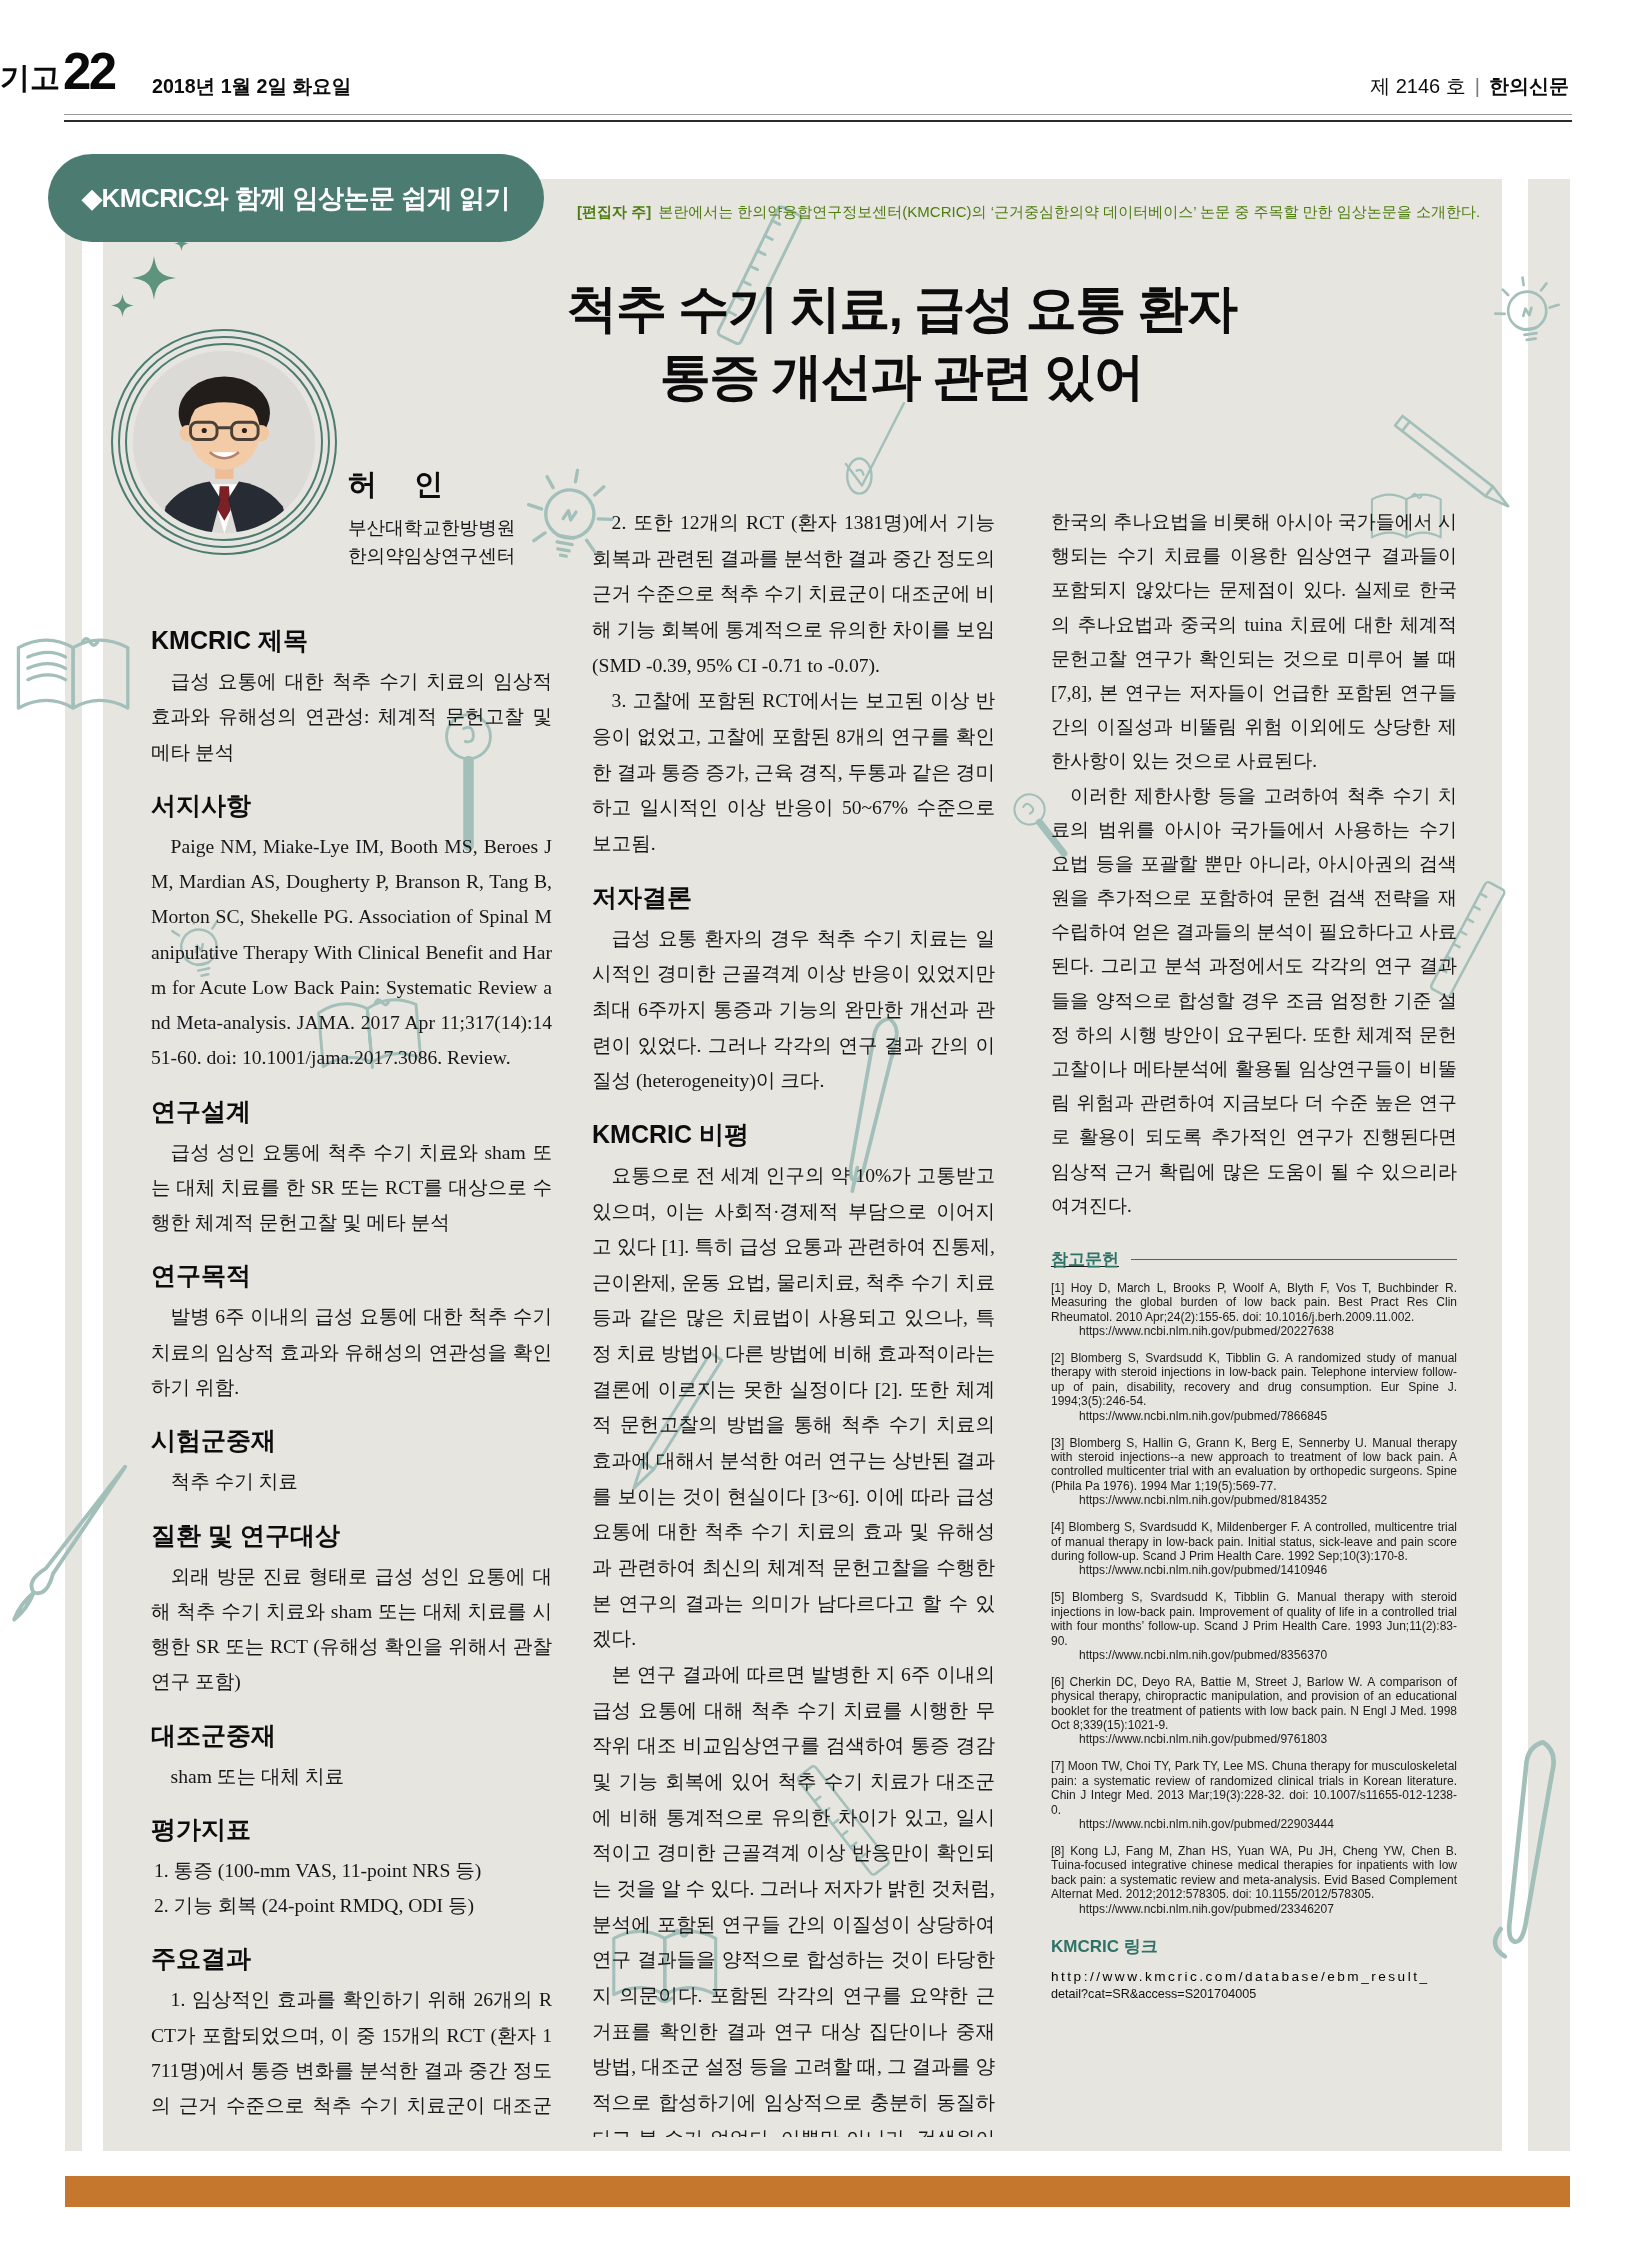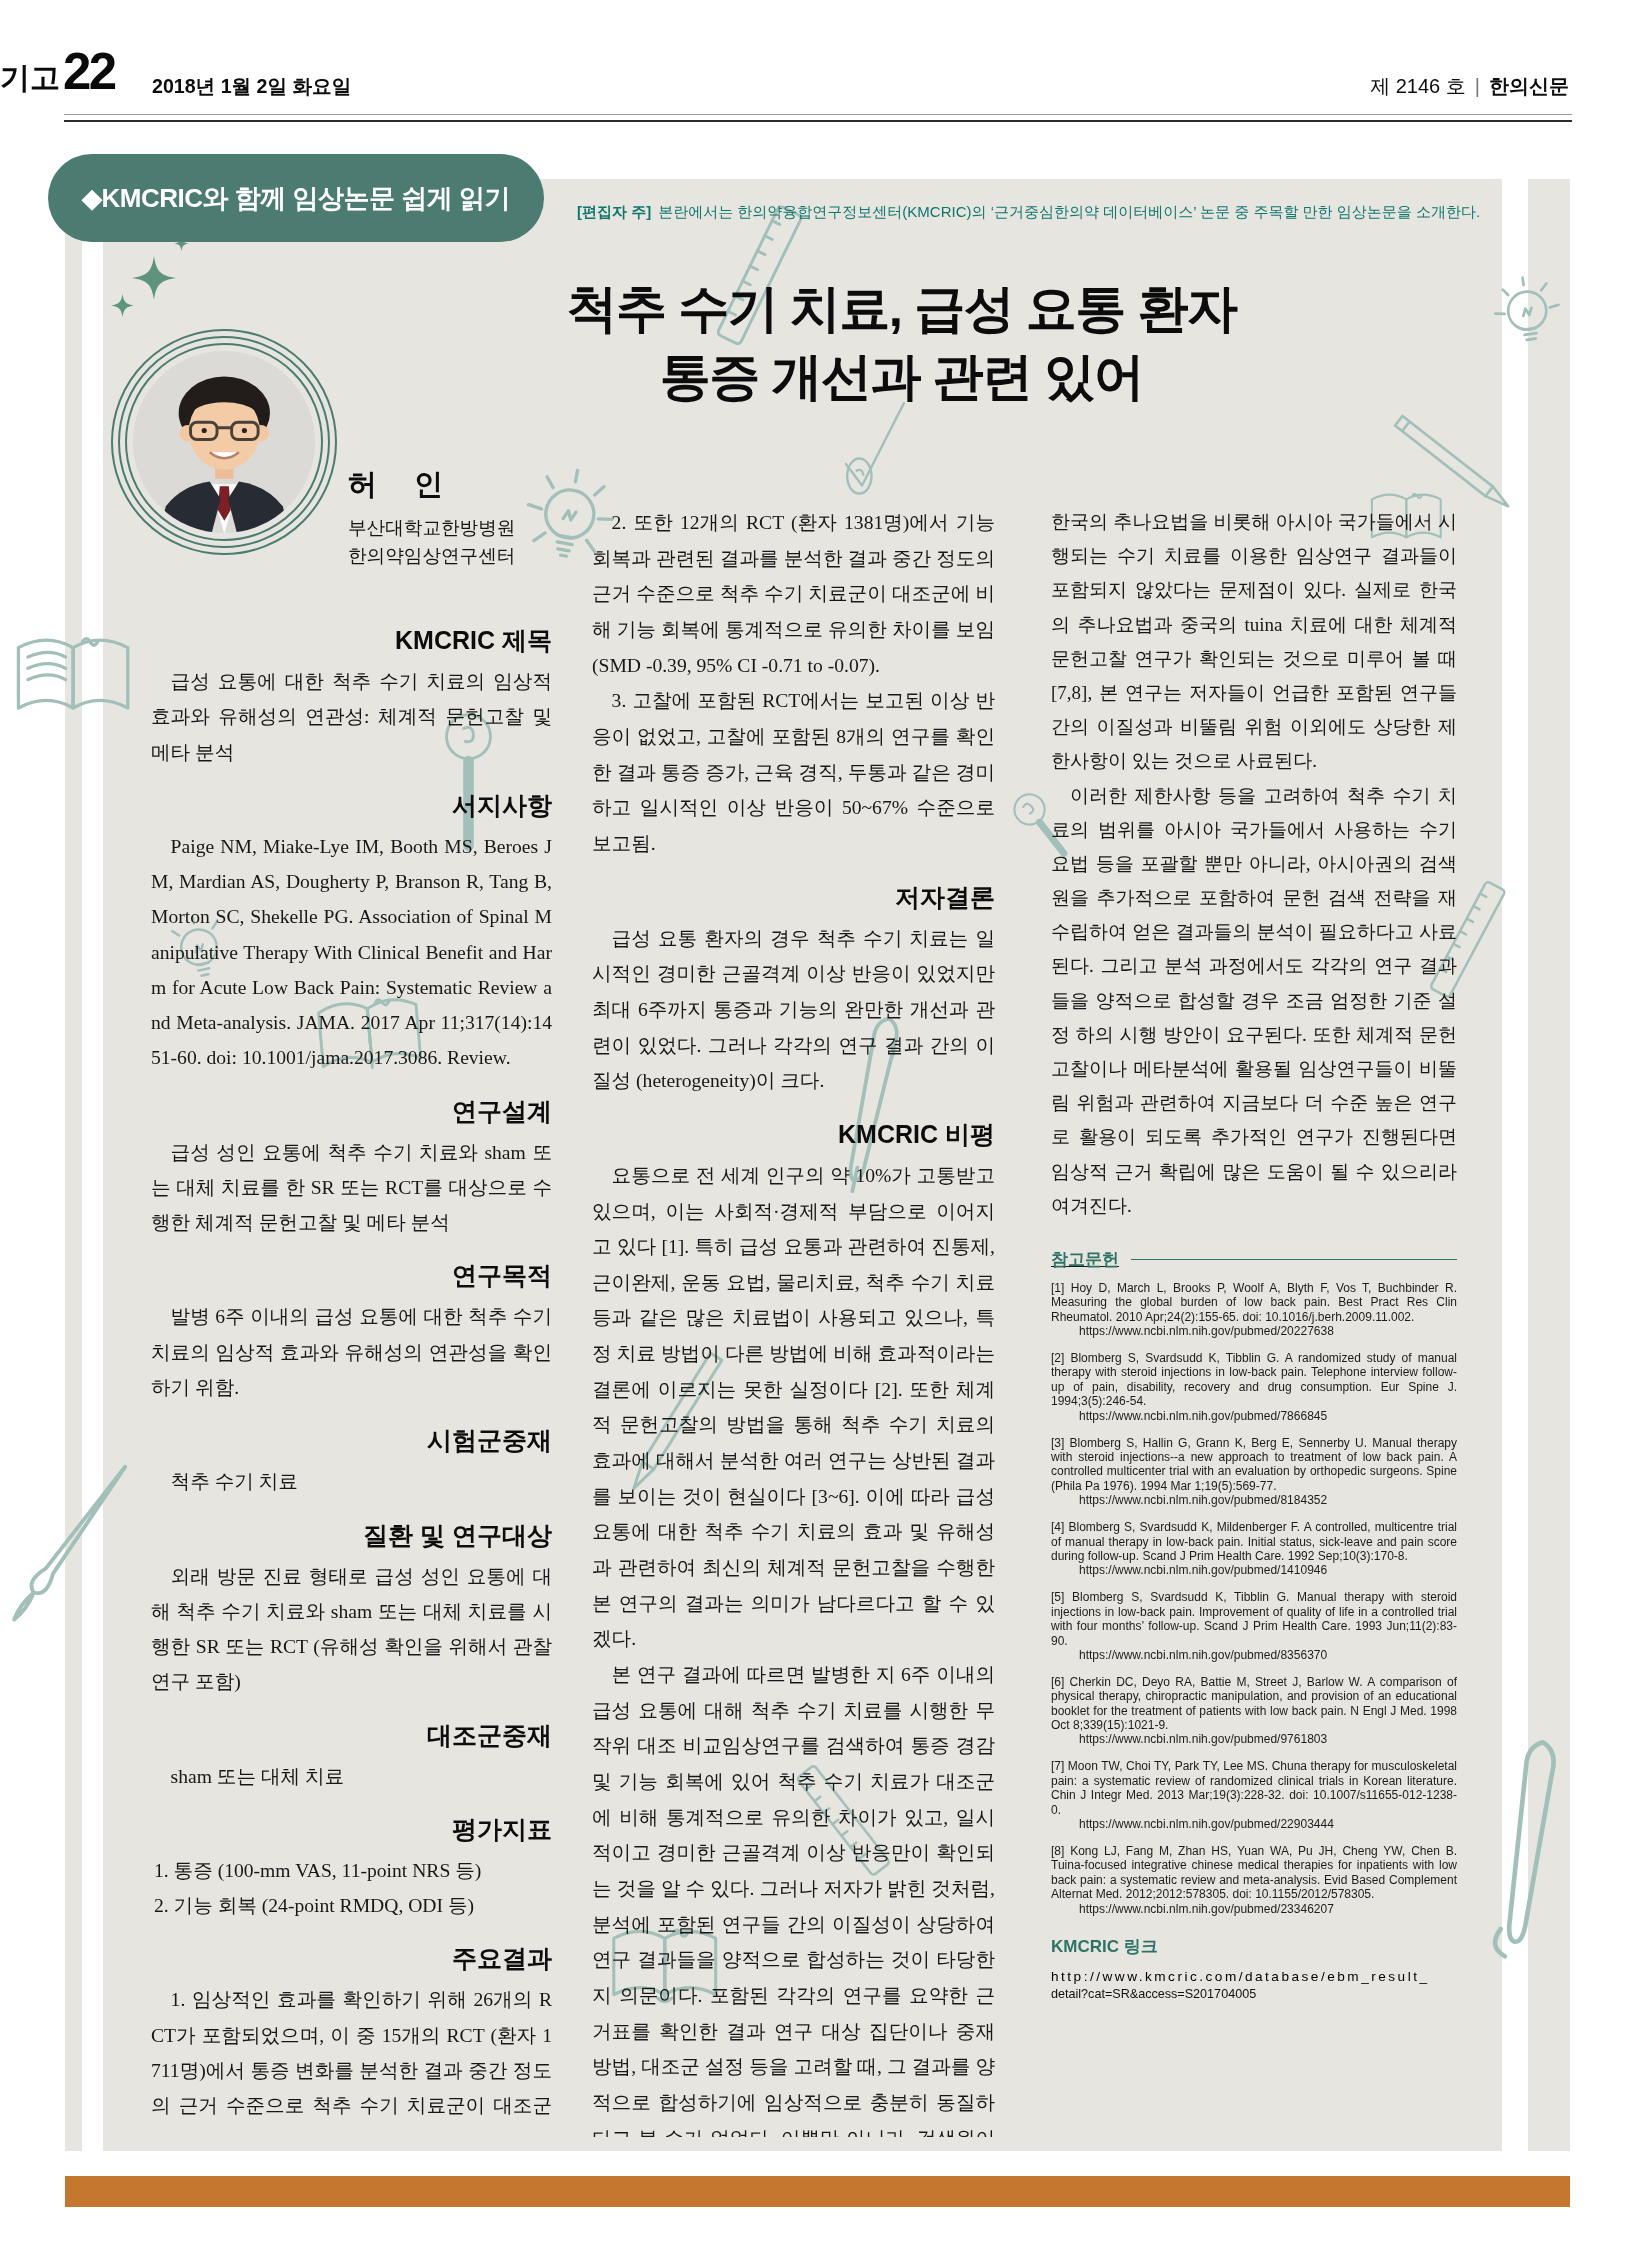--- a/index.html
+++ b/index.html
@@ -20,41 +20,41 @@
   .panel .stripe{position:absolute;top:0;bottom:0;background:#ffffff;}
   .stripe-l{left:16.6px;width:21px;}
   .stripe-r{left:1437px;width:26px;}
   .bottom-bar{position:absolute;left:65px;top:2176px;width:1505px;height:31px;background:#c5772e;z-index:3;}
 
   
   .badge{position:absolute;left:48px;top:154px;width:496px;height:88px;background:#4b7b71;border-radius:44px;
          display:flex;align-items:center;justify-content:center;z-index:6;}
   .badge span{font:800 26px/1 "Liberation Sans",sans-serif;color:#ffffff;letter-spacing:-0.5px;}
   .editor-note{position:absolute;left:577px;top:201px;width:995px;font:400 15px/1.4 "Liberation Sans",sans-serif;
-               white-space:nowrap;color:#0f766e;z-index:4;}
+               white-space:nowrap;color:#4d7c0f;z-index:4;}
   .editor-note b{font-weight:800;margin-right:7px;}
 
   
   .title{position:absolute;left:428px;top:275px;width:947px;text-align:center;z-index:4;
          font:900 51px/1.33 "Liberation Sans",sans-serif;letter-spacing:-1.5px;color:#0c0c0c;}
   .photo-wrap{position:absolute;left:111px;top:329px;width:226px;height:226px;z-index:4;}
   .ring{position:absolute;border-radius:50%;border:2px solid #4c7b70;}
   .ring1{inset:0;border-width:2.5px;} .ring2{inset:7px;} .ring3{inset:13.6px;}
   .photo{position:absolute;inset:21.7px;border-radius:50%;overflow:hidden;background:#dfddd9;}
   .author-name{position:absolute;left:348px;top:470px;font:700 29px/1 "Liberation Sans",sans-serif;color:#0d0d0d;word-spacing:29px;z-index:4;}
   .author-affil{position:absolute;left:348px;top:514px;font:400 18.6px/1.5 "Liberation Sans",sans-serif;color:#141414;z-index:4;}
 
   
   .col{position:absolute;z-index:2;text-align:justify;color:#171717;}
   .col p{margin:0;text-indent:1em;word-break:break-all;}
   .col p.noindent{text-indent:0;}
   .col1{left:151px;top:626px;width:401px;height:1506px;font-size:19.6px;line-height:1.8;overflow:hidden;}
   .col2{left:592px;top:505px;width:403px;height:1632px;font-size:19.6px;line-height:1.82;overflow:hidden;}
   .col3{left:1051px;top:505px;width:406px;height:1636px;font-size:19px;line-height:1.8;overflow:hidden;}
-  .col h3{font:700 25px/1 "Liberation Sans",sans-serif;color:#0d0d0d;margin:23px 0 11px;text-align:right;}
+  .col h3{font:700 25px/1 "Liberation Sans",sans-serif;color:#0d0d0d;margin:23px 0 11px;text-align:left;}
   .col section:first-child h3{margin-top:2px;}
   .pre{white-space:pre-line;padding-left:3px;}
   .cite{word-break:normal;}
 
   
   .refs{margin-top:28px;font-family:"Liberation Sans",sans-serif;}
   .refs-head{display:flex;align-items:center;margin-bottom:13px;text-decoration:underline;}
   .refs-head span{font:700 17px/1 "Liberation Sans",sans-serif;color:#2f7367;flex:0 0 auto;}
   .refs-head .line{flex:1;height:0;border-top:1.5px solid #2f7367;margin-left:12px;}
   .ref{margin-bottom:12.6px;}

